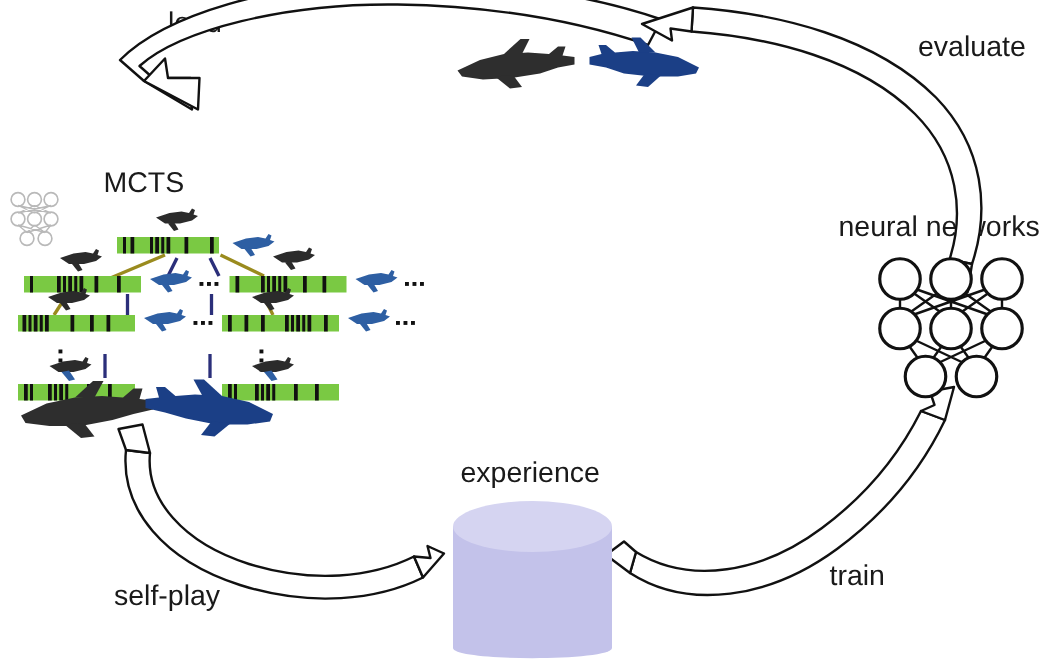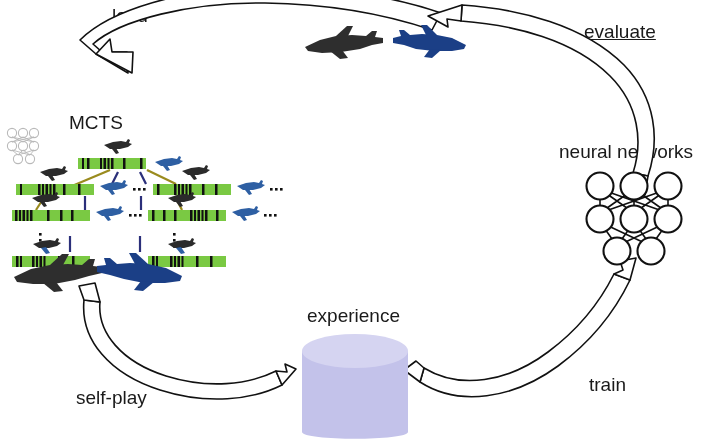--- a/index.html
+++ b/index.html
@@ -13,26 +13,26 @@
   #stage{position:absolute;left:0;top:0;width:708px;height:439px;}
   .lbl{
     position:absolute;
     color:#1a1a1a;
     font-size:19px;
     font-family:"Liberation Sans", sans-serif;
     white-space:nowrap;
     line-height:1;
   }
   #lbl-load{left:112px;top:6px;}
-  #lbl-evaluate{left:584px;top:22px;text-decoration:underline;}
+  #lbl-evaluate{left:612px;top:22px;}
   #lbl-mcts{left:69px;top:113px;}
   #lbl-nn{left:559px;top:142px;}
   #lbl-experience{left:307px;top:306px;}
   #lbl-selfplay{left:76px;top:388px;}
-  #lbl-train{left:553px;top:375px;margin-left:36px;}
+  #lbl-train{left:553px;top:375px;}
 
   svg.layer{position:absolute;left:0;top:0;width:708px;height:439px;overflow:visible;}
   .arrowline{fill:#ffffff;stroke:#111111;stroke-width:1.6;stroke-linejoin:round;}
   .treebar{fill:#7ac943;}
   .tick{fill:#111111;}
   .nnode{fill:#ffffff;stroke:#111111;stroke-width:2.1;}
   .nedge{stroke:#111111;stroke-width:1.6;fill:none;}
   .mini-nnode{fill:none;stroke:#b9b9b9;stroke-width:1.1;}
   .mini-nedge{stroke:#b9b9b9;stroke-width:0.9;fill:none;}
   .ebranch-y{stroke:#9a8b1e;stroke-width:2.2;fill:none;}

